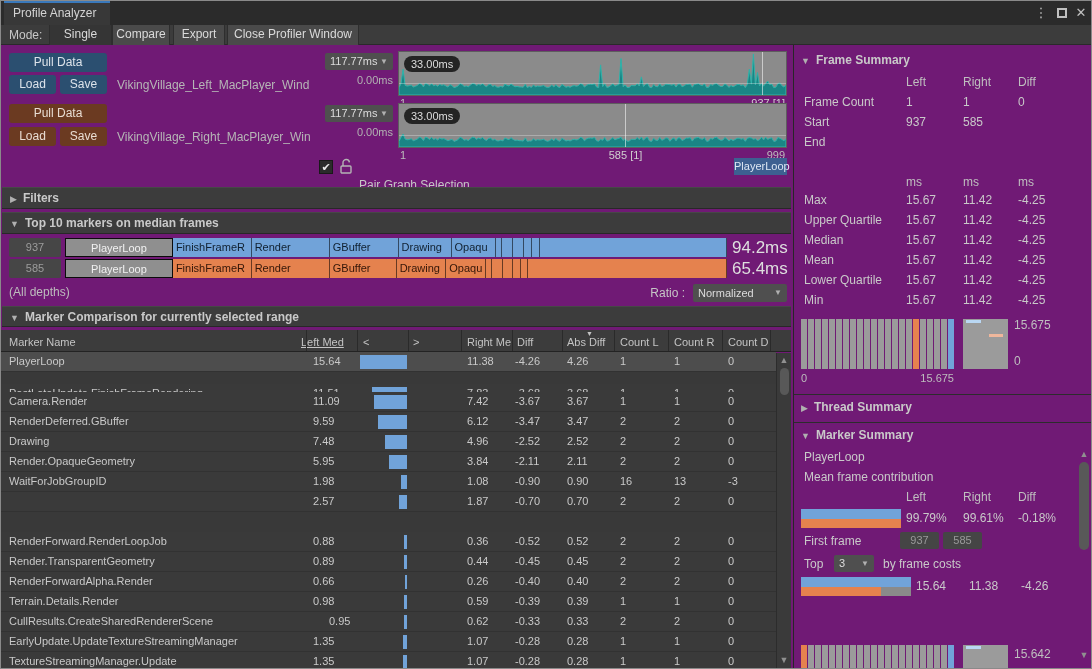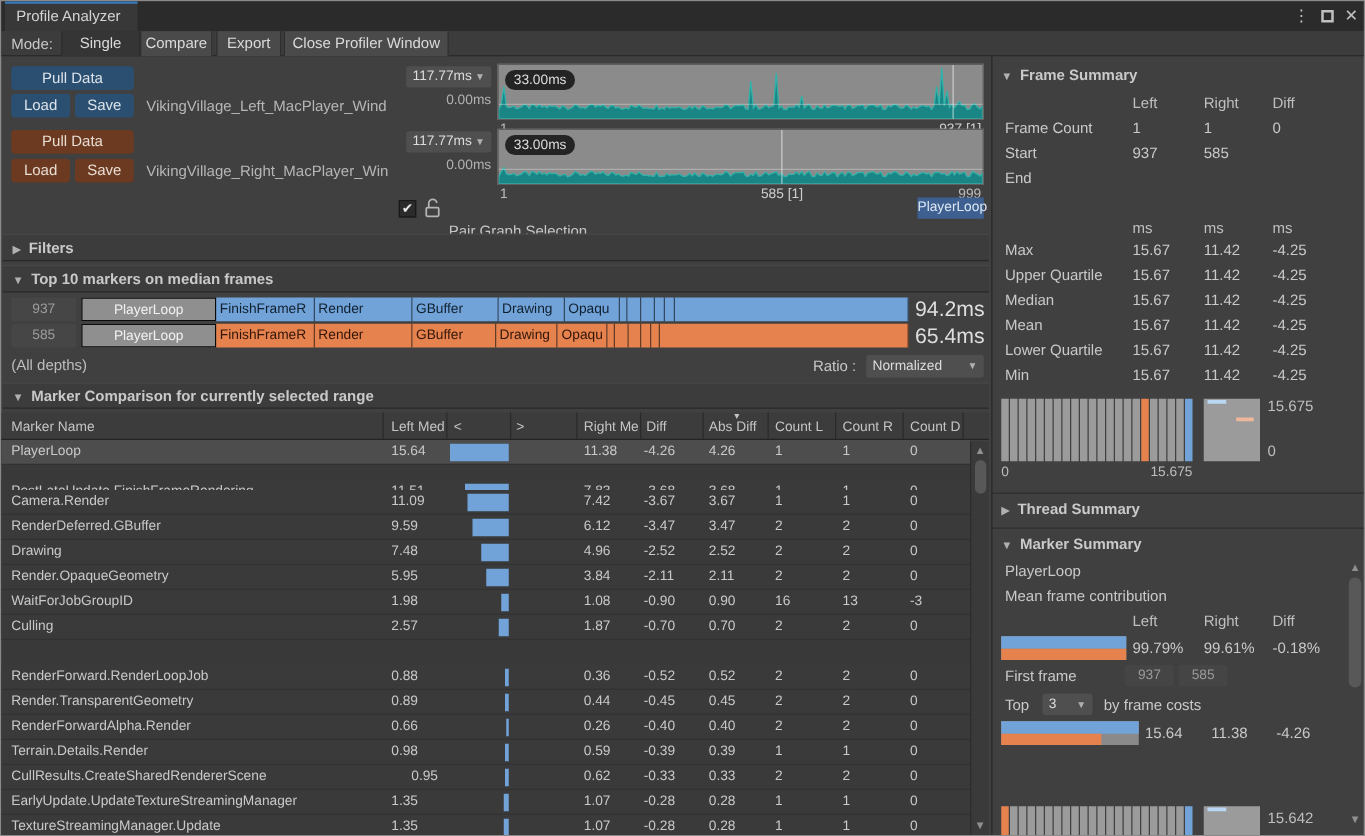--- a/index.html
+++ b/index.html
@@ -1,17 +1,17 @@
 <!DOCTYPE html>
 <html style="--accent_blue: #71a3d9; --accent_orange: #e5824e; --selection_blue: #3d6091; --teal_fill: #1a8585; --teal_stroke: #2fb3aa; --blue_button: #2b4f70; --orange_button: #6b3a21; --histogram_gray: #9b9b9b; --graph_bg: #8b8b8b;"><head>
 <meta charset="utf-8">
 <style>
 *{margin:0;padding:0;box-sizing:border-box}
 body{background:#1e1e1e;font-family:"Liberation Sans",sans-serif}
-.window{position:relative;width:1092px;height:669px;background:#404040;border:1px solid #8a8a8a;overflow:hidden;color:#c8c8c8;font-size:12px}
+.window{position:relative;width:1092px;height:669px;background:#701a75;border:1px solid #8a8a8a;overflow:hidden;color:#c8c8c8;font-size:12px}
 .abs{position:absolute}
 .titlebar{position:absolute;left:0;top:0;width:100%;height:24px;background:#2b2b2b}
 .tab{position:absolute;left:3px;top:0;width:106px;height:24px;background:#383838;border-top:2px solid #3a79bb;line-height:21px;padding-left:9px;color:#d4d4d4}
 .winicon{position:absolute;top:4px;color:#c0c0c0;font-size:13px;line-height:16px;text-align:center;width:16px}
 .maxbox{position:absolute;top:7px;width:10px;height:10px;border:2px solid #c0c0c0}
 .toolbar{position:absolute;left:0;top:24px;width:100%;height:20px;background:#3c3c3c;border-bottom:1px solid #2a2a2a}
 .tbtn{position:absolute;top:0;height:20px;background:#4a4a4a;border-right:1px solid #2e2e2e;border-left:1px solid #2e2e2e;text-align:center;line-height:19px;color:#dadada}
 .tbtn.pressed{background:#353535}
 .btn{position:absolute;border-radius:3px;text-align:center;line-height:18px;color:#dce3ea}
 .btn.blue{background:var(--blue_button)}
@@ -162,21 +162,21 @@
       </div>
     <div class="mtotal">65.4ms</div>
   </div>
   <span class="abs" style="left:8px;top:284px;color:#bdbdbd">(All depths)</span>
   <span class="abs" style="left:600px;top:285px;width:84px;text-align:right;color:#c6c6c6">Ratio :</span>
   <div class="dd" style="left:692px;top:283px;width:94px;height:18px;line-height:18px"><span>Normalized</span><span class="arr" style="line-height:18px">▼</span></div>
 
   <div class="secbar" style="top:305px;height:21px"><span class="fold">▼</span><span class="sectitle">Marker Comparison for currently selected range</span></div>
   <div class="thead" id="thead">
       <span class="hcell" style="left: 8px; width: 298px;">Marker Name</span>
-      <span class="hcell" style="left: 312px; width: 44px;">Left Med</span>
+      <span class="hcell" style="left: 300px; width: 44px; text-decoration: underline;">Left Med</span>
       <span class="hcell" style="left: 362px; width: 40px;">&lt;</span>
       <span class="hcell" style="left: 412px; width: 40px;">&gt;</span>
       <span class="hcell" style="left: 466px; width: 44px;">Right Med</span>
       <span class="hcell" style="left: 516px; width: 44px;">Diff</span>
       <span class="hcell" style="left: 566px; width: 46px;">Abs Diff</span>
       <span class="hcell" style="left: 619px; width: 46px;">Count L</span>
       <span class="hcell" style="left: 673px; width: 46px;">Count R</span>
       <span class="hcell" style="left: 727px; width: 42px;">Count D</span>
       <div class="vsep" style="left: 305px;"></div>
       <div class="vsep" style="left: 356px;"></div>
@@ -262,21 +262,20 @@
         <span class="tcell" style="left: 312px; width: 48px;">1.98</span>
         <span class="tcell" style="left: 466px; width: 48px;">1.08</span>
         <span class="tcell" style="left: 514px; width: 48px;">-0.90</span>
         <span class="tcell" style="left: 566px; width: 48px;">0.90</span>
         <span class="tcell" style="left: 619px; width: 48px;">16</span>
         <span class="tcell" style="left: 673px; width: 48px;">13</span>
         <span class="tcell" style="left: 727px; width: 44px;">-3</span>
         <div class="cbar" style="width: 6px; left: 400px;"></div>
       </div>
       <div class="trow" style="top: 140px;">
-        <span class="tcell" style="left: 8px; width: 300px;">Culling</span>
         <span class="tcell" style="left: 312px; width: 48px;">2.57</span>
         <span class="tcell" style="left: 466px; width: 48px;">1.87</span>
         <span class="tcell" style="left: 514px; width: 48px;">-0.70</span>
         <span class="tcell" style="left: 566px; width: 48px;">0.70</span>
         <span class="tcell" style="left: 619px; width: 48px;">2</span>
         <span class="tcell" style="left: 673px; width: 48px;">2</span>
         <span class="tcell" style="left: 727px; width: 44px;">0</span>
         <div class="cbar" style="width: 8px; left: 398px;"></div>
       </div>
       <div class="trow" style="top: 180px;">

